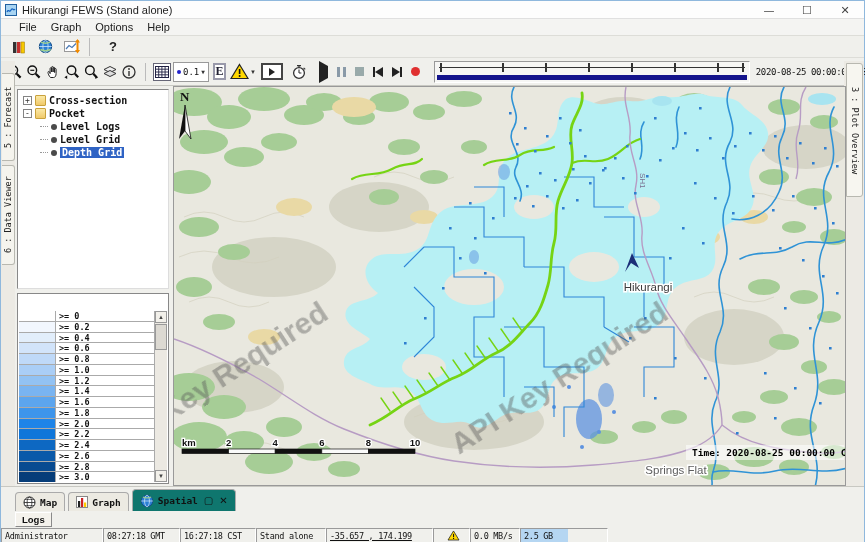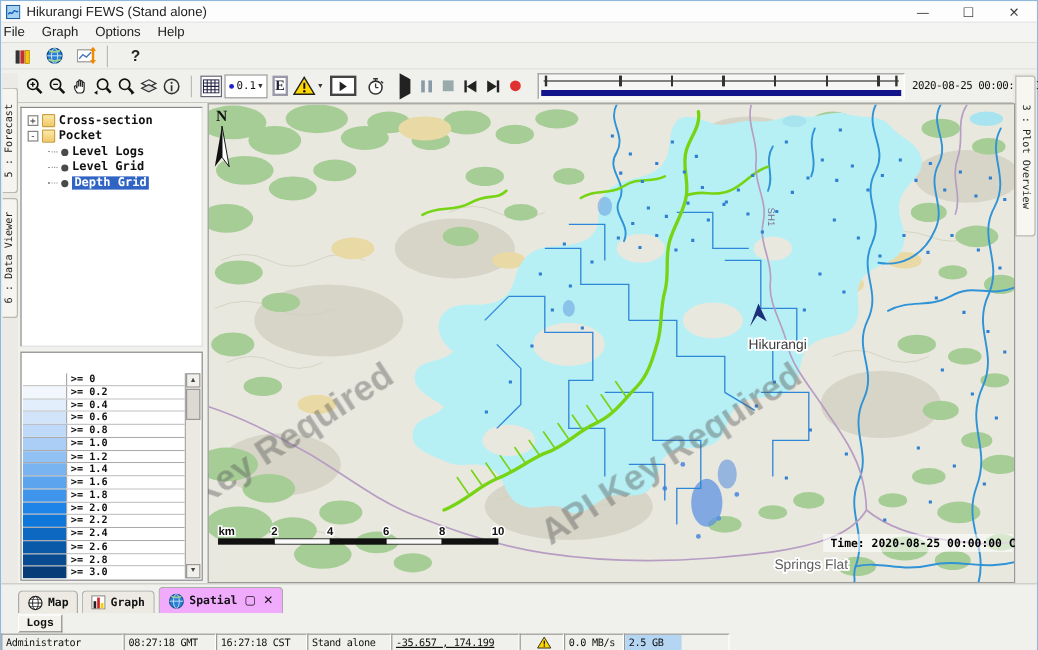--- a/index.html
+++ b/index.html
@@ -8,26 +8,26 @@
   .window { position:absolute; left:0; top:0; width:865px; height:542px; background:#f0f0ec; border:1px solid #8fb8dd; }
 
   
   .titlebar { position:absolute; left:0; top:0; width:100%; height:18px; background:#fdfdfd; border-bottom:1px solid #e0e0e0; display:flex; align-items:center; padding-left:4px; }
   .appicon { width:12px; height:12px; margin-right:5px; }
   .title-text { font-size:11px; color:#222; }
   .wincontrols { position:absolute; right:0; top:0; height:18px; display:flex; }
   .winbtn { width:38px; height:18px; display:flex; align-items:center; justify-content:center; color:#444; font-size:11px; font-family:"DejaVu Sans", sans-serif; }
 
   
-  .menubar { position:absolute; left:0; top:18px; width:100%; height:17px; background:#f4f4f2; border-bottom:1px solid #ddddd8; display:flex; align-items:center; padding-left:2px; gap:14px; }
+  .menubar { position:absolute; left:0; top:18px; width:100%; height:17px; background:#f4f4f2; border-bottom:1px solid #ddddd8; display:flex; align-items:center; padding-left:18px; gap:14px; }
   .menu-item { font-size:11px; color:#222; }
 
   
   .toolbar1 { position:absolute; left:0; top:35px; width:100%; height:22px; background:#f0f0ec; border-bottom:1px solid #ddddd8; display:flex; align-items:center; padding-left:8px; }
-  .toolbar2 { position:absolute; left:0; top:57px; width:100%; height:28px; background:#f0f0ec; border-bottom:1px solid #c8c8c2; display:flex; align-items:center; padding-left:18px; }
+  .toolbar2 { position:absolute; left:0; top:57px; width:100%; height:28px; background:#f0f0ec; border-bottom:1px solid #c8c8c2; display:flex; align-items:center; padding-left:4px; }
   .tbtn { width:19px; height:20px; display:flex; align-items:center; justify-content:center; }
   .tsep { width:1px; height:18px; background:#bbb; margin:0 7px; }
   .help-q { font-weight:bold; font-size:13px; color:#222; margin-left:12px; }
   .dropbtn { height:20px; border:1px solid #9a9a9a; background:#fff; display:flex; align-items:center; padding:0 3px; gap:2px; margin:0 2px; font-size:9px; font-family:"DejaVu Sans Mono", monospace; }
   .dropbtn .dot { width:4px; height:4px; border-radius:50%; background:#2222cc; }
   .drop-arrow { font-size:6px; color:#333; }
   .boxicon { border:1px solid #667; background:#fff; display:flex; align-items:center; justify-content:center; }
   .e-icon { width:13px; height:17px; font-family:"Liberation Serif", serif; font-weight:bold; font-size:12px; color:#223; border:2px solid #99a; background:#fff; display:flex; align-items:center; justify-content:center; margin:0 2px; }
   .warn-wrap { display:flex; align-items:center; gap:1px; margin:0 2px; }
   .movie-icon { width:22px; height:17px; border:2px solid #444; background:#fff; display:flex; align-items:center; justify-content:center; margin:0 3px; }
@@ -78,25 +78,25 @@
   .scr-btn { position:absolute; left:0; width:12px; height:12px; background:#f2f0ea; border:1px solid #999; font-size:6px; color:#444; display:flex; align-items:center; justify-content:center; }
   .scr-up { top:0; } .scr-dn { bottom:0; }
   .scr-thumb { position:absolute; left:0; top:13px; width:12px; height:26px; background:#dcd9d2; border:1px solid #999; }
 
   
   .map-area { position:absolute; left:172px; top:85px; width:673px; height:400px; border:1px solid #999; background:#e9e8df; overflow:hidden; }
 
   
   .tabbar { position:absolute; left:0; top:485px; width:100%; height:25px; background:#f0f0ec; border-top:1px solid #c8c8c2; display:flex; align-items:flex-end; padding-left:14px; gap:3px; }
   .btab { height:19px; display:flex; align-items:center; gap:4px; padding:0 7px; border:1px solid #aaa; border-bottom:none; border-radius:4px 4px 0 0; background:#eceae2; font-family:"DejaVu Sans Mono", monospace; font-size:9.5px; font-weight:bold; }
-  .btab.active { height:22px; background:#f0abfc; }
+  .btab.active { height:22px; background:#0f766e; }
   .tab-ctl { font-size:10px; color:#111; font-weight:bold; margin-left:2px; font-family:"DejaVu Sans", sans-serif; }
 
   .logsrow { position:absolute; left:0; top:510px; width:100%; height:17px; background:#f0f0ec; display:flex; align-items:center; padding-left:14px; }
-  .logs-btn { height:15px; padding:0 6px; background:#f4f2ec; border:1px solid; border-color:#fff #8a8a8a #8a8a8a #fff; font-family:Liberation Mono, monospace; font-size:9.5px; font-weight:bold; display:flex; align-items:center; }
+  .logs-btn { height:15px; padding:0 6px; background:#f4f2ec; border:1px solid; border-color:#fff #8a8a8a #8a8a8a #fff; font-family:Liberation Sans, sans-serif; font-size:9.5px; font-weight:bold; display:flex; align-items:center; }
 
   
   .statusbar { position:absolute; left:0; top:527px; width:100%; height:15px; background:#f0f0ec; display:flex; }
   .sb-cell { height:15px; border:1px solid; border-color:#9a9a9a #fff #fff #9a9a9a; font-family:"DejaVu Sans Mono", monospace; font-size:8.5px; letter-spacing:-0.3px; display:flex; align-items:center; padding-left:3px; white-space:nowrap; overflow:hidden; position:relative; }
   .c0{width:102px;} .c1{width:272px;} .c2{width:77px;} .c3{width:76px;} .c4{width:70px;} .c5{width:107px;text-decoration:underline;} .c6{width:37px; justify-content:center;} .c7{width:50px;} .c8{width:88px;}
   .mem-fill { position:absolute; left:0; top:0; bottom:0; width:55%; background:#b5d6f2; }
   .mem-text { position:relative; }
 </style>
 </head>
 <body>

